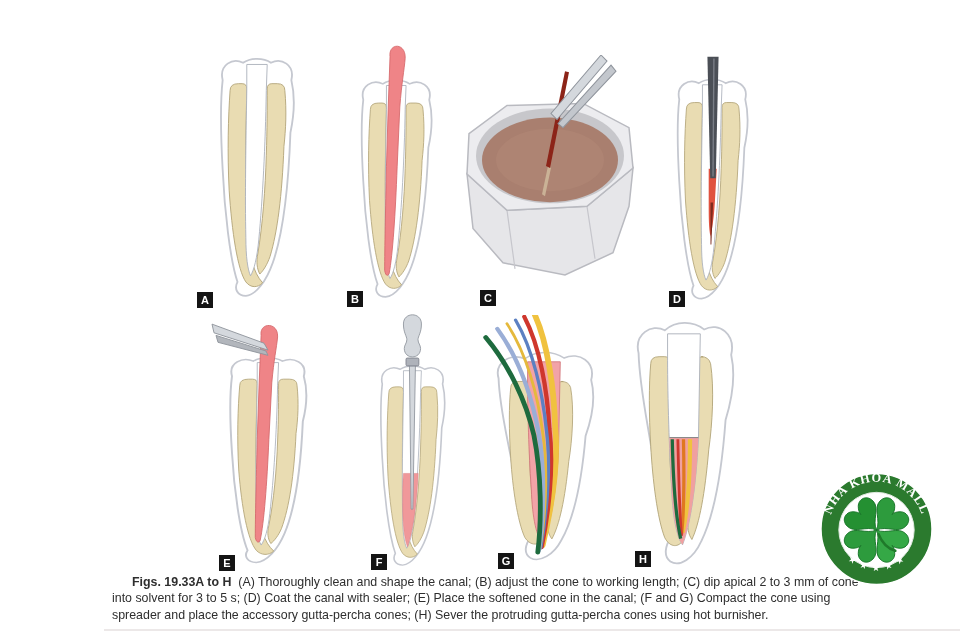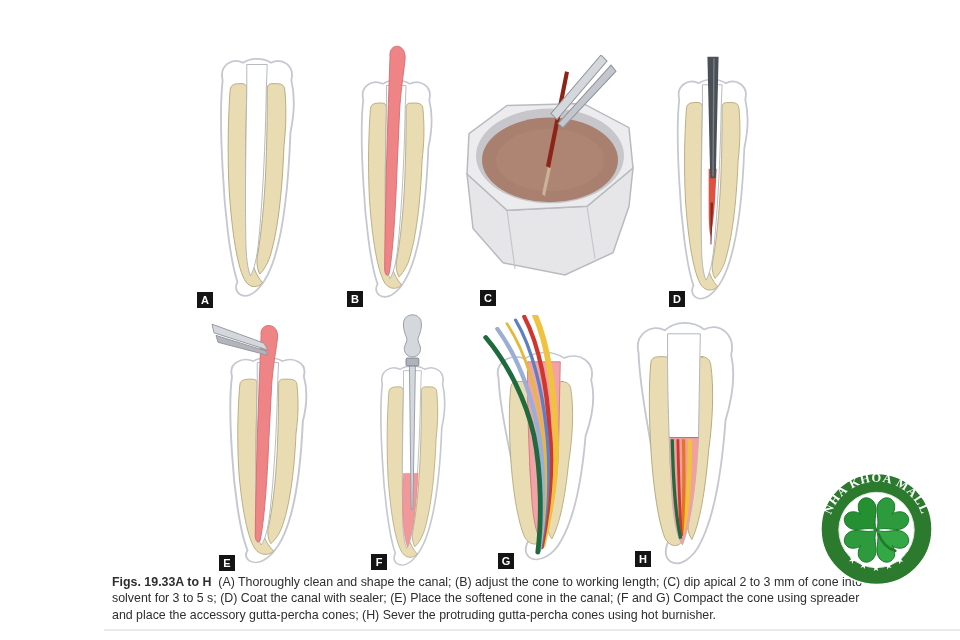--- a/index.html
+++ b/index.html
@@ -3,21 +3,21 @@
 <meta charset="utf-8">
 <style>
   html,body{margin:0;padding:0;background:#fff;}
   #stage{position:relative;width:960px;height:640px;background:#ffffff;overflow:hidden;
          font-family:"Liberation Sans",sans-serif;}
   .panel-svg{position:absolute;}
   .plabel{position:absolute;width:16px;height:16px;background:#141414;color:#ffffff;
           font:bold 11px/16px "Liberation Sans",sans-serif;text-align:center;}
   .caption{position:absolute;left:112px;top:574px;width:752px;
            font-size:12.4px;line-height:16.4px;color:#2e2e2e;}
-  .caption .lead{font-weight:700;}
+  .caption .lead{font-weight:700;margin-left:20px;}
   .bottom-rule{position:absolute;left:104px;top:629px;width:856px;height:2px;background:#ece8e8;}
   
   .enamel{fill:#ffffff;stroke:#c5c8d0;stroke-width:2;}
   .dentin{fill:#e9dcb2;stroke:#b2a478;stroke-width:1;}
   .canal{fill:#ffffff;stroke:#aab0ba;stroke-width:1;}
   .canal-pink{fill:#f2a3a7;stroke:#d2767a;stroke-width:1;}
   .cone{fill:#ef8487;stroke:#d4666a;stroke-width:1;}
   .metal{fill:#d4d8dd;stroke:#8f949c;stroke-width:1;}
 </style>
 </head>

